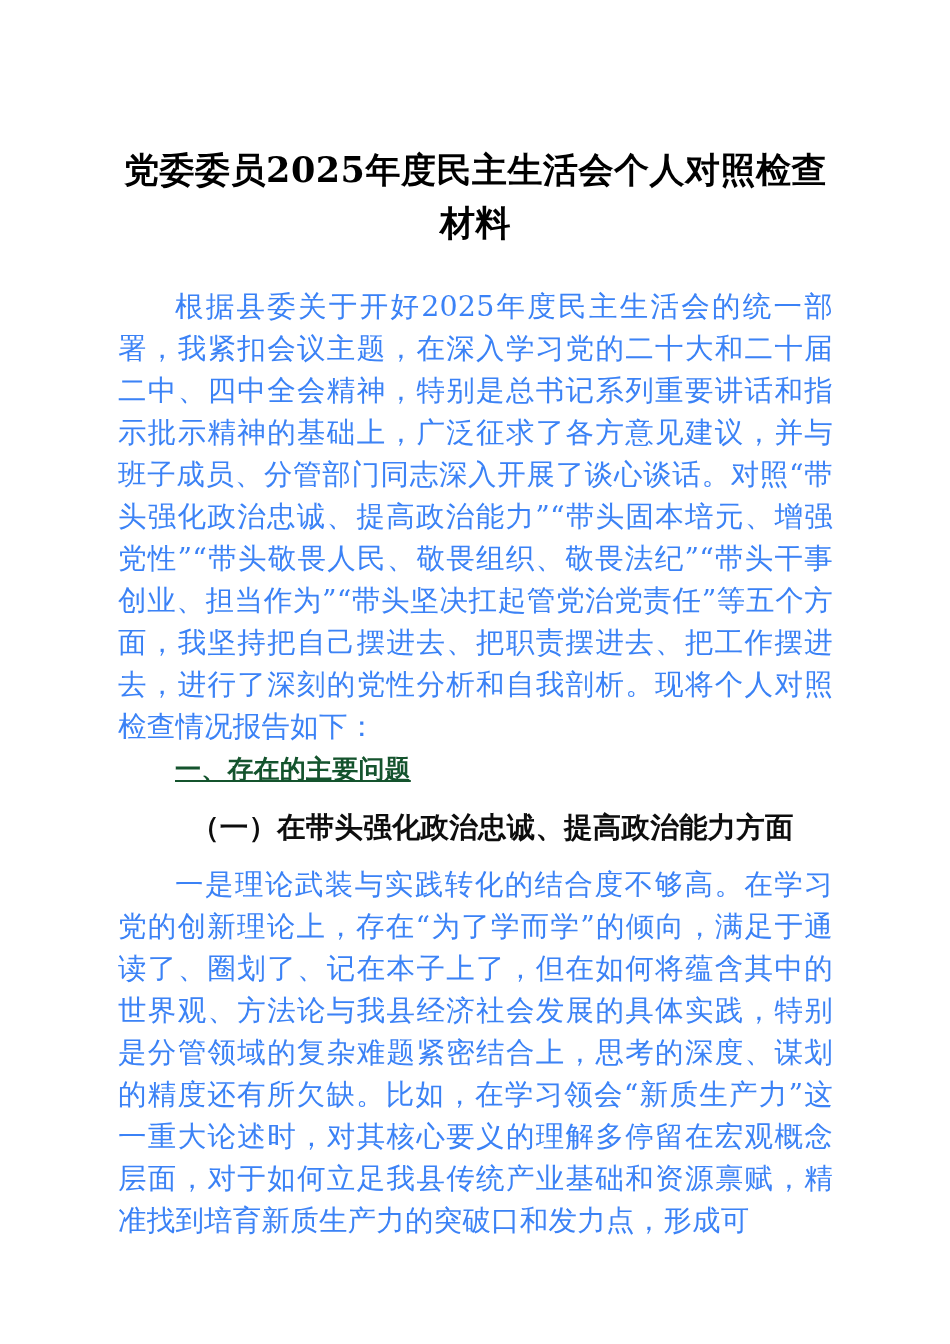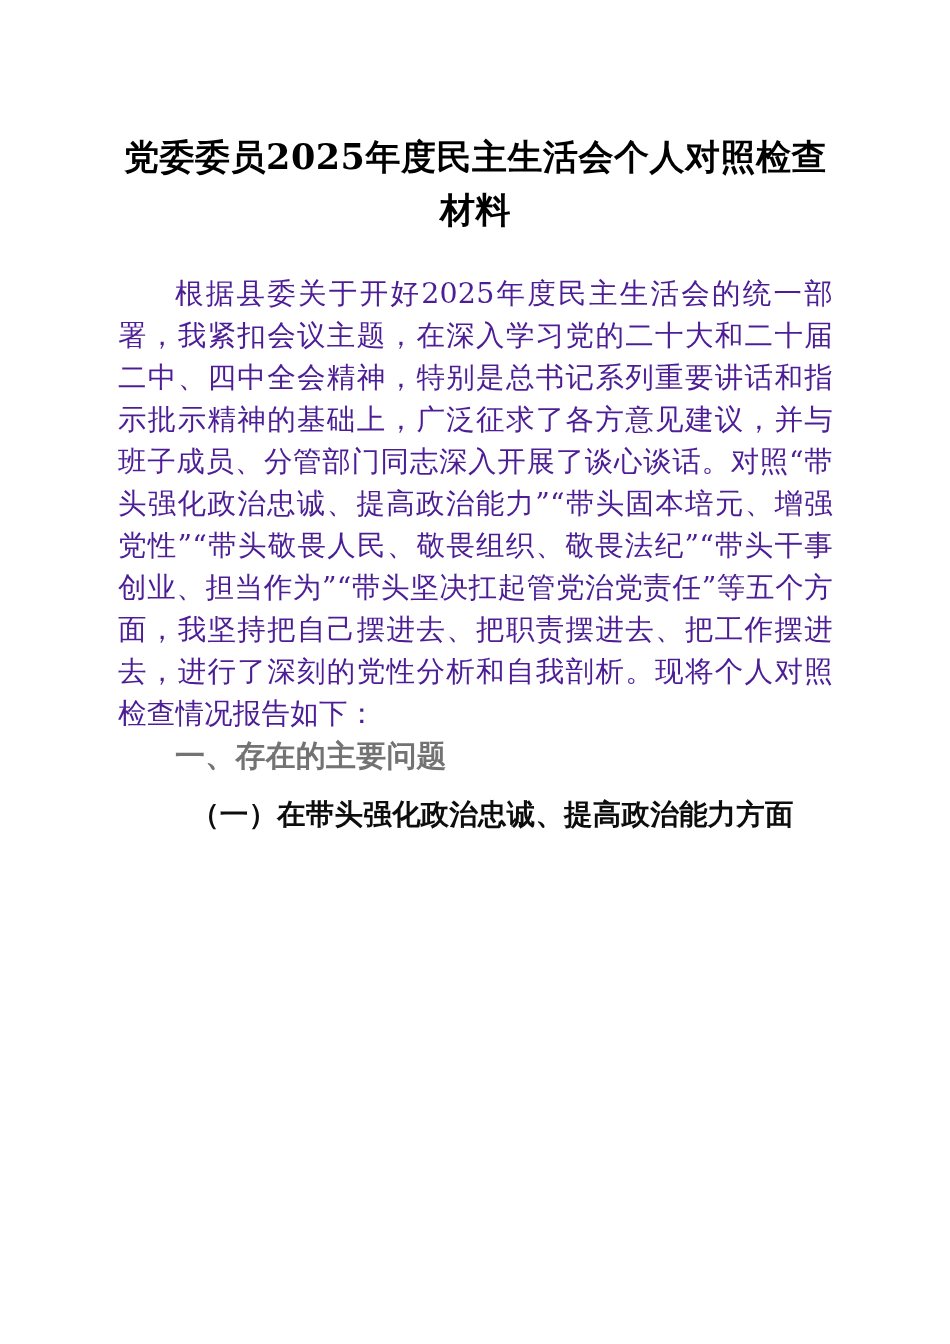--- a/index.html
+++ b/index.html
@@ -20,21 +20,21 @@
     position: relative;
     width: 950px;
     height: 1344px;
     background: #ffffff;
     box-sizing: border-box;
   }
 
   .content {
     position: absolute;
     left: 118px;
-    top: 4px;
+    top: 17px;
     width: 715px;
   }
 
   
   .doc-title {
     margin: 0;
     padding-top: 126px;
     text-align: center;
     font-family: "DejaVu Serif", "Liberation Serif", serif;
     font-weight: bold;
@@ -48,38 +48,39 @@
   
   .para {
     margin: 0;
     font-family: "DejaVu Serif", "Liberation Serif", serif;
     font-size: 28.5px;
     line-height: 42px;
     text-align: justify;
     text-justify: inter-character;
     text-indent: 57px;
     letter-spacing: 0.2px;
-    color: #4c1d95;
+    color: #3b82f6;
     word-break: break-all;
   }
 
   .para.first {
     margin-top: 37px;
   }
 
   
   .h1-cn {
     margin: 0;
     font-family: "DejaVu Sans", "Liberation Sans", sans-serif;
     font-weight: bold;
-    font-size: 30px;
+    font-size: 26px;
     line-height: 42px;
     text-indent: 57px;
     letter-spacing: 0.2px;
-    color: #737373;
+    color: #14532d;
+    text-decoration: underline;
   }
 
   
   .h2-cn {
     margin: 16px;
     font-family: "DejaVu Serif", "Liberation Serif", serif;
     font-size: 28.5px;
     line-height: 42px;
     text-indent: 57px;
     letter-spacing: 0.2px;
@@ -93,15 +94,16 @@
   <div class="content">
 
     <h1 class="doc-title">党委委员2025年度民主生活会个人对照检查材料</h1>
 
     <p class="para first">根据县委关于开好2025年度民主生活会的统一部署，我紧扣会议主题，在深入学习党的二十大和二十届二中、四中全会精神，特别是总书记系列重要讲话和指示批示精神的基础上，广泛征求了各方意见建议，并与班子成员、分管部门同志深入开展了谈心谈话。对照“带头强化政治忠诚、提高政治能力”“带头固本培元、增强党性”“带头敬畏人民、敬畏组织、敬畏法纪”“带头干事创业、担当作为”“带头坚决扛起管党治党责任”等五个方面，我坚持把自己摆进去、把职责摆进去、把工作摆进去，进行了深刻的党性分析和自我剖析。现将个人对照检查情况报告如下：</p>
 
     <h2 class="h1-cn">一、存在的主要问题</h2>
 
     <h3 class="h2-cn">（一）在带头强化政治忠诚、提高政治能力方面</h3>
 
+    <p class="para">一是理论武装与实践转化的结合度不够高。在学习党的创新理论上，存在“为了学而学”的倾向，满足于通读了、圈划了、记在本子上了，但在如何将蕴含其中的世界观、方法论与我县经济社会发展的具体实践，特别是分管领域的复杂难题紧密结合上，思考的深度、谋划的精度还有所欠缺。比如，在学习领会“新质生产力”这一重大论述时，对其核心要义的理解多停留在宏观概念层面，对于如何立足我县传统产业基础和资源禀赋，精准找到培育新质生产力的突破口和发力点，形成可</p>
 
   </div>
 </div>
 
 </body></html>

